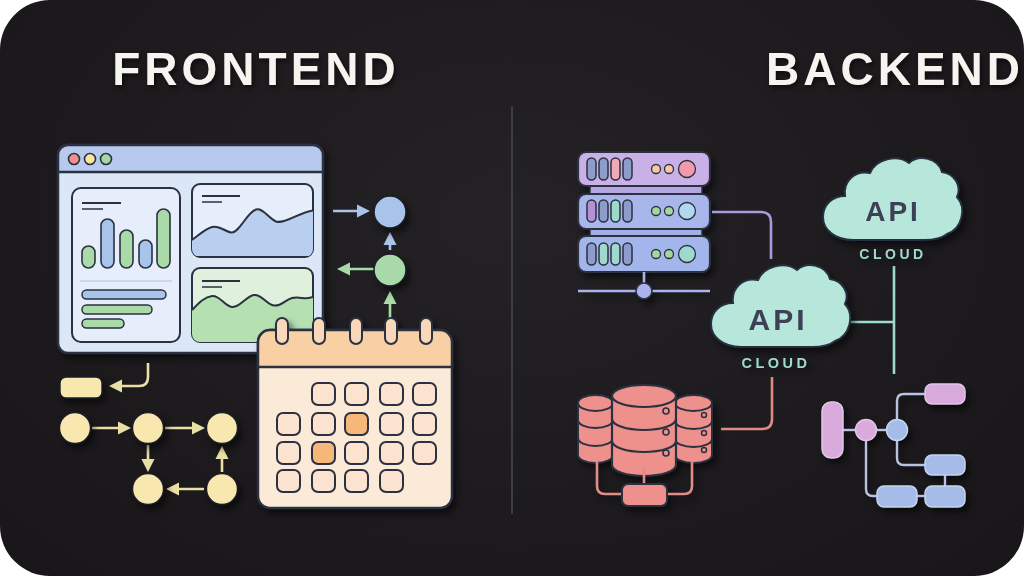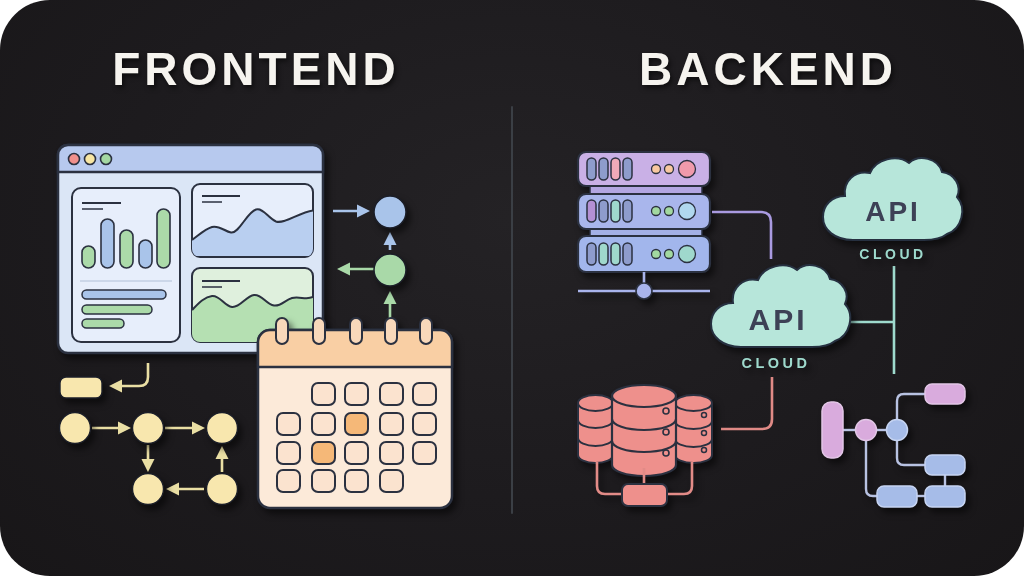--- a/index.html
+++ b/index.html
@@ -17,21 +17,21 @@
   }
   .title{
     position:absolute;top:42px;width:512px;
     text-align:center;
     font-size:46px;font-weight:700;letter-spacing:4px;
     color:#f6f4ef;
     text-shadow:2px 3px 5px rgba(0,0,0,0.55);
     user-select:none;
   }
   .title.left{left:0;}
-  .title.right{left:512px;}
+  .title.right{left:512px;text-align:right;}
   .divider{
     position:absolute;left:511px;top:106px;
     width:2px;height:408px;border-radius:2px;
     background:#3b3f45;
   }
   .art{position:absolute;top:120px;width:512px;height:456px;}
   .art.fe{left:0;}
   .art.be{left:512px;}
   .shadow{filter:drop-shadow(4px 5px 3px rgba(0,0,0,0.5));}
   svg text{font-family:"Liberation Sans", sans-serif;}

